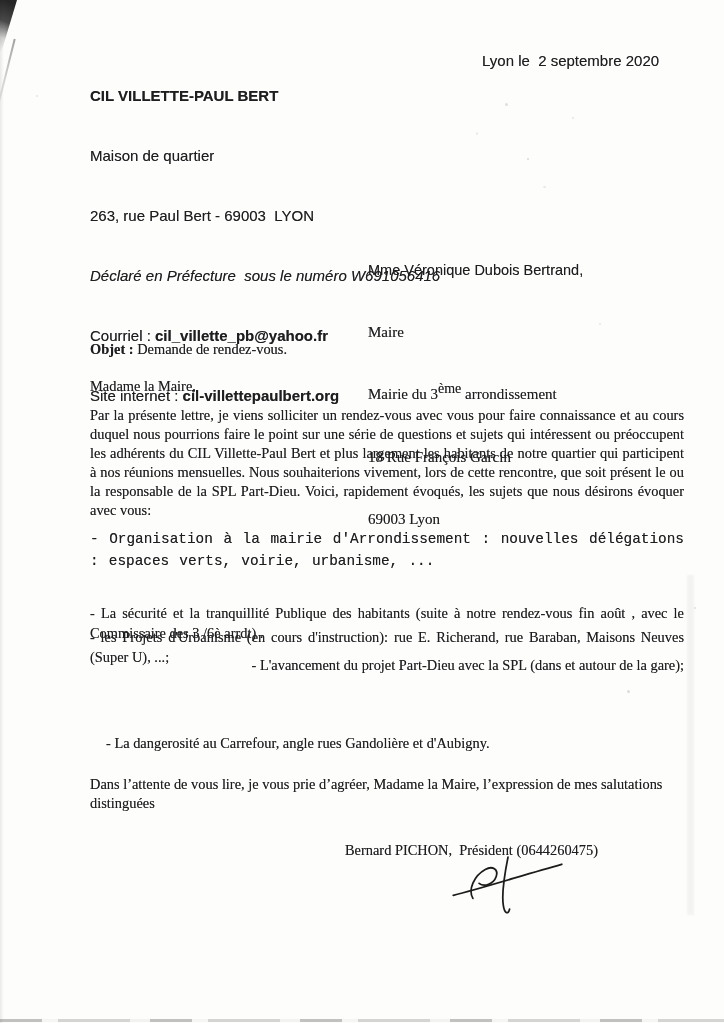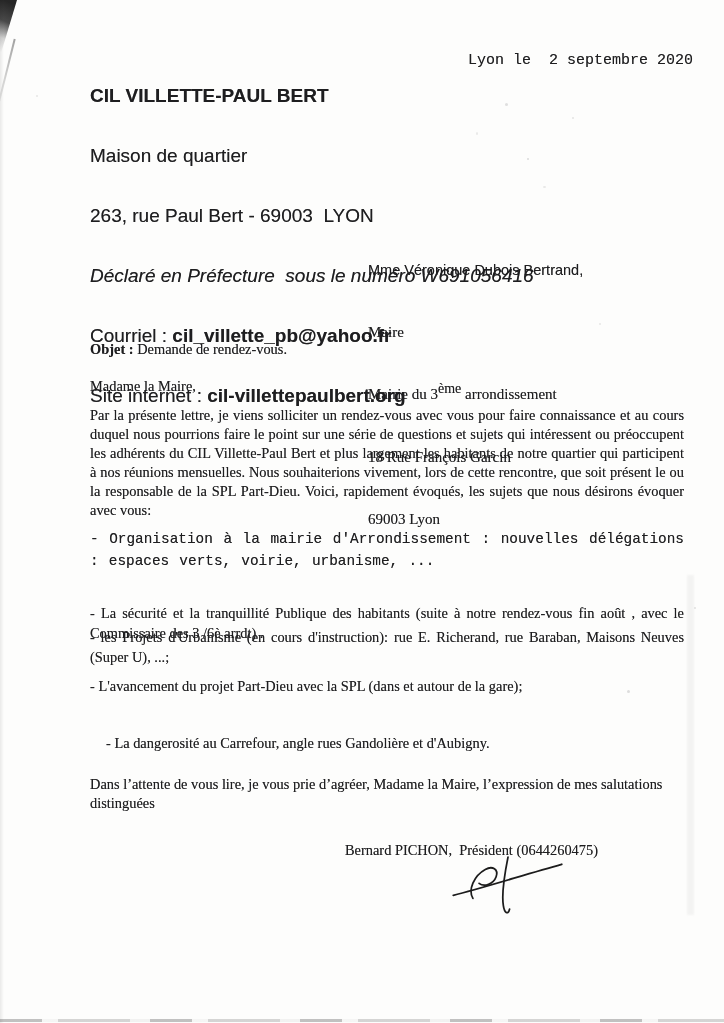--- a/index.html
+++ b/index.html
@@ -12,33 +12,33 @@
     position:relative;
     width:724px; height:1023px;
     background:#fdfdfc;
     overflow:hidden;
     color:#1e1e20;
   }
 
   
   .sender-block {
     position:absolute; left:90px; top:46px;
-    font-size:19px; line-height:20px;
+    font-size:15px; line-height:20px;
     font-family:"Liberation Sans", sans-serif;
     white-space:pre;
     text-shadow:0 0 0.4px rgba(20,20,20,.55);
   }
   .sender-name { font-weight:bold; }
   .sender-motto { font-weight:bold; font-style:italic; }
   .sender-declared { font-style:italic; }
   .bold { font-weight:bold; }
 
   .date-line {
-    position:absolute; left:468px; top:52px;
-    font-size:15px; font-family:Liberation Mono, monospace;
+    position:absolute; left:482px; top:52px;
+    font-size:15px; font-family:Liberation Sans, sans-serif;
     white-space:pre;
     text-shadow:0 0 0.4px rgba(20,20,20,.5);
   }
 
   
   .recipient-block {
     position:absolute; left:368px; top:218px;
     font-size:15px; line-height:20.8px;
     white-space:pre;
     text-shadow:0 0 0.4px rgba(20,20,20,.5);
@@ -51,21 +51,21 @@
     position:absolute; left:90px; width:594px;
     font-size:14.4px; line-height:19px;
     text-shadow:0 0 0.45px rgba(20,20,20,.55);
   }
   .subject-line   { top:340px; }
   .salutation     { top:377px; }
   .main-paragraph { top:406px; text-align:justify; }
   .topic-0 { top:529px; text-align:justify; line-height:21.5px; word-spacing:1.5px;font-family:Liberation Mono, monospace; }
   .topic-1 { top:579px; text-align:justify; line-height:20px;margin-top:24px; }
   .topic-2 { top:627px; text-align:justify; line-height:20px; }
-  .topic-3 { top:677px; }
+  .topic-3 { top:656px;text-align:right; }
   .topic-4 { top:706px; }
   .topic-5 { top:734px;margin-left:16px; }
   .closing        { top:775px; }
   .signature-line { left:345px; top:841px; width:340px; white-space:pre; }
 
   .signature-svg {
     position:absolute; left:450px; top:854px;
     width:116px; height:64px;
   }
 

